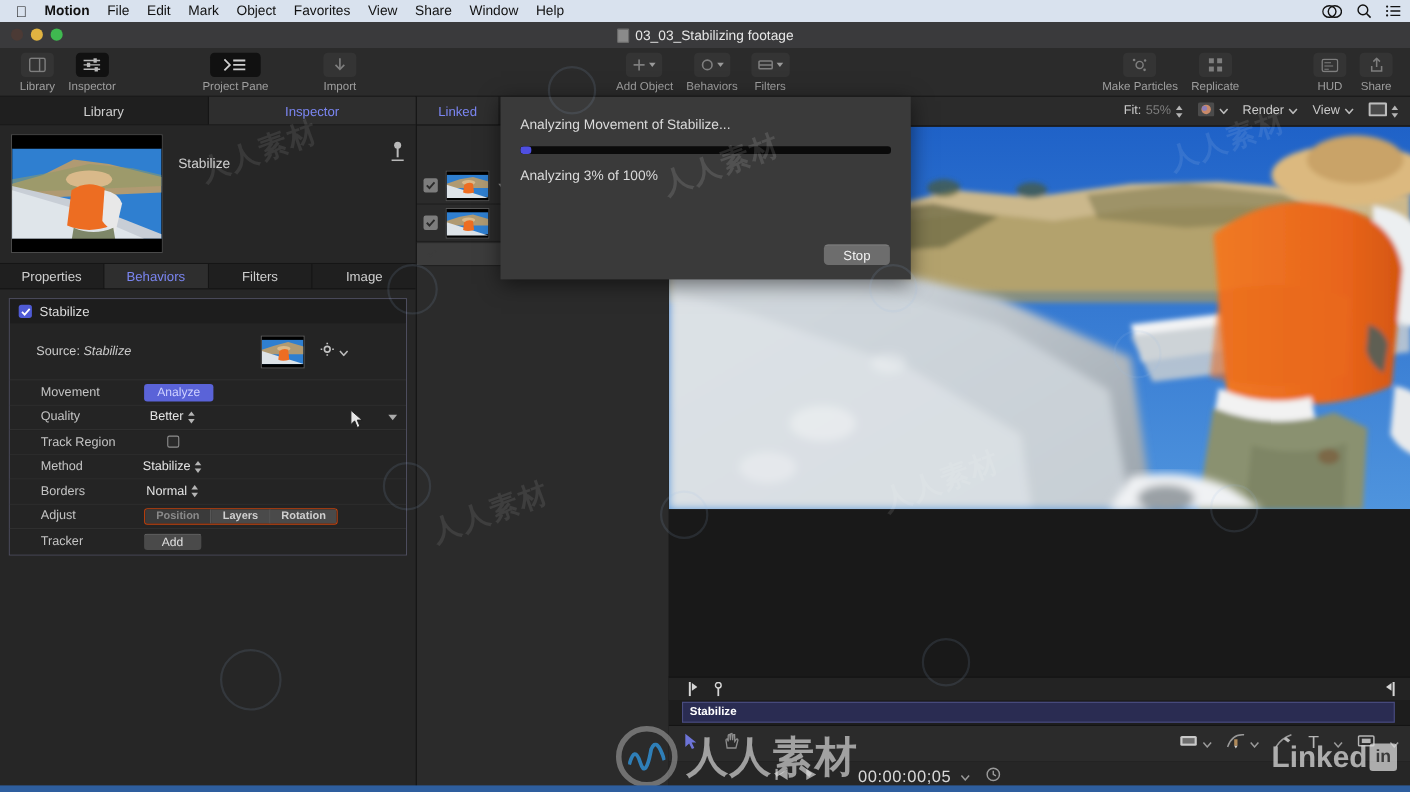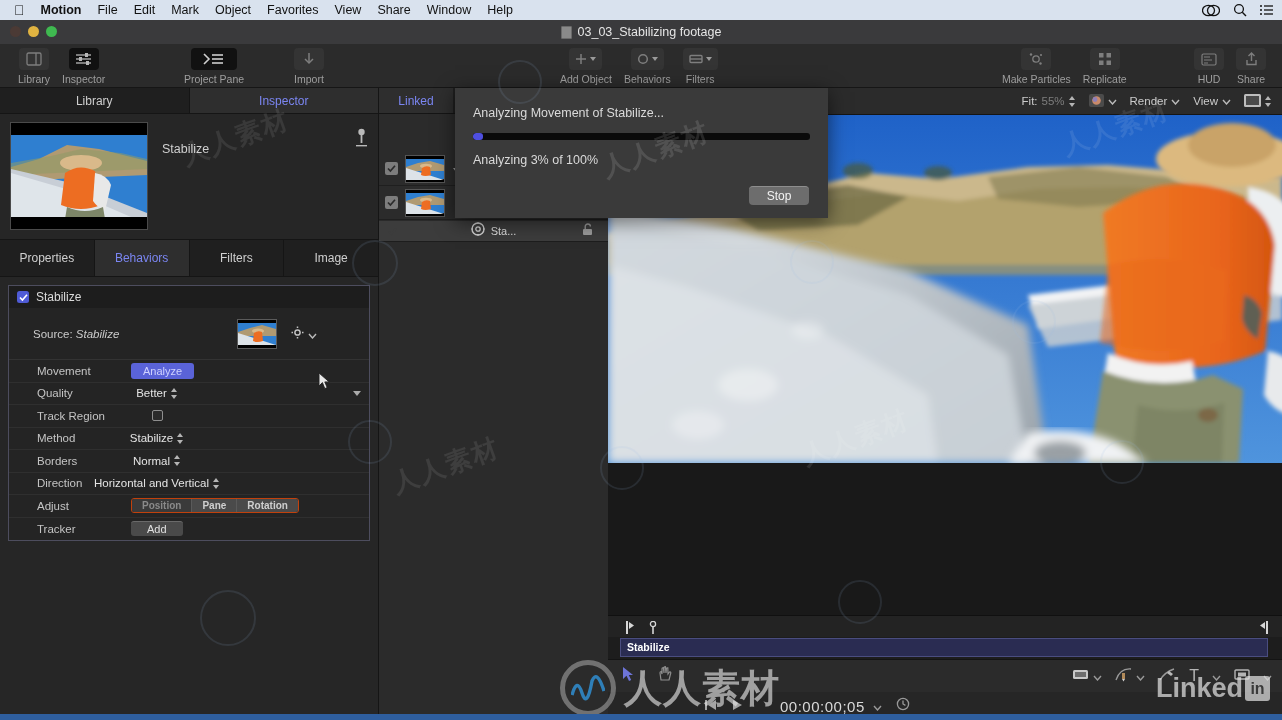--- a/index.html
+++ b/index.html
@@ -66,21 +66,21 @@
     font-size:12px; color:#cfcfcf; background:#1f1f1f; border-right:1px solid #151515;
   }
   .tabrow .tab.active { color:#7b86f2; background:#2e2e2e; }
   .tabrow .tab:last-child { border-right:none; }
 
   .previewrow { height:125px; background:#262626; position:relative; display:flex; }
   .thumbbox { width:138px; height:108px; margin:8px 0 0 10px; border:1px solid #4a4a4a; background:#000; overflow:hidden; position:relative; }
   .objname { font-size:12.5px; color:#cfcfcf; margin:28px 0 0 14px; }
   .pinicon { position:absolute; right:10px; top:14px; }
 
-  .subtabrow { display:flex; height:38px; background:#1f1f1f; border-top:1px solid #151515; border-bottom:1px solid #151515; }
+  .subtabrow { display:flex; height:24px; background:#1f1f1f; border-top:1px solid #151515; border-bottom:1px solid #151515; }
   .subtabrow .tab { flex:1; display:flex; align-items:center; justify-content:center; font-size:12px; color:#cfcfcf; border-right:1px solid #151515; }
   .subtabrow .tab.active { color:#7b86f2; background:#2e2e2e; }
   .subtabrow .tab:last-child { border-right:none; }
 
   .inspectorbox { margin:8px 8px 0 8px; border:1px solid #4d4d5e; background:#222; }
   .ibhead { height:22px; display:flex; align-items:center; padding-left:8px; gap:7px; background:#1d1d1d; }
   .cb { width:12px;height:12px;border-radius:2.5px;background:#4f5bd5;display:inline-flex;align-items:center;justify-content:center; }
   .cb svg { display:block; }
   .ibhead .t { font-size:12px; color:#dcdcdc; }
 
@@ -140,21 +140,21 @@
   .playbar { position:absolute; left:0; bottom:28px; width:674px; height:33px; background:#2b2b2b; border-top:1px solid #141414; display:flex; align-items:center; }
   .playbar .left { display:flex; align-items:center; gap:22px; margin-left:14px; }
   .playbar .right { margin-left:auto; display:flex; align-items:center; gap:13px; margin-right:10px; }
   .transportbar { position:absolute; left:0; bottom:0; width:674px; height:28px; background:#262626; display:flex; align-items:center; }
   .tc { font-size:15px; color:#d8d8d8; letter-spacing:0.5px; font-family:"Liberation Sans", sans-serif; }
 
   .bluestrip { position:absolute; left:0; bottom:0; width:1282px; height:6px; background:#2e5e9e; }
 
   
   .dialog {
-    position:absolute; left:455px; top:88px; width:373px; height:130px;
+    position:absolute; left:455px; top:88px; width:373px; height:166px;
     background:#3a3a3a; box-shadow:0 4px 18px rgba(0,0,0,0.55);
   }
   .dialog .dtitle { font-size:12.5px; color:#dadada; margin:18px 0 0 18px; }
   .progtrack { margin:13px 18px 0 18px; height:7px; background:#0a0a0a; border-radius:3px; overflow:hidden; }
   .progfill { height:7px; background:#4f4fe0; border-radius:3px; }
   .dialog .dsub { font-size:12.5px; color:#dadada; margin:13px 0 0 18px; }
   .stopbtn {
     position:absolute; right:19px; bottom:13px; width:60px; height:19px;
     background:#6d6d6d; border-radius:4px; color:#f2f2f2; font-size:12px;
     display:flex; align-items:center; justify-content:center;
@@ -497,35 +497,26 @@
       <div class="prow">
         <span class="lbl">Borders</span>
         <span class="centerL">
             <span class="val">
               <span>Normal</span>
               <i class="stepper"></i>
             </span>
           </span>
       </div>
 
-      <div class="prow">
-        <span class="lbl">Direction</span>
-        <span class="centerL">
-            <span class="val">
-              <span>Horizontal and Vertical</span>
-              <i class="stepper"></i>
-            </span>
-          </span>
-      </div>
 
       <div class="prow">
         <span class="lbl">Adjust</span>
         <span class="segbar">
           <span class="off">Position</span>
-          <span>Pane</span>
+          <span>Layers</span>
           <span>Rotation</span>
         </span>
       </div>
 
       <div class="prow" style="border-bottom:none;">
         <span class="lbl">Tracker</span>
         <span class="btngray">Add</span>
       </div>
     </div>
   </div>

